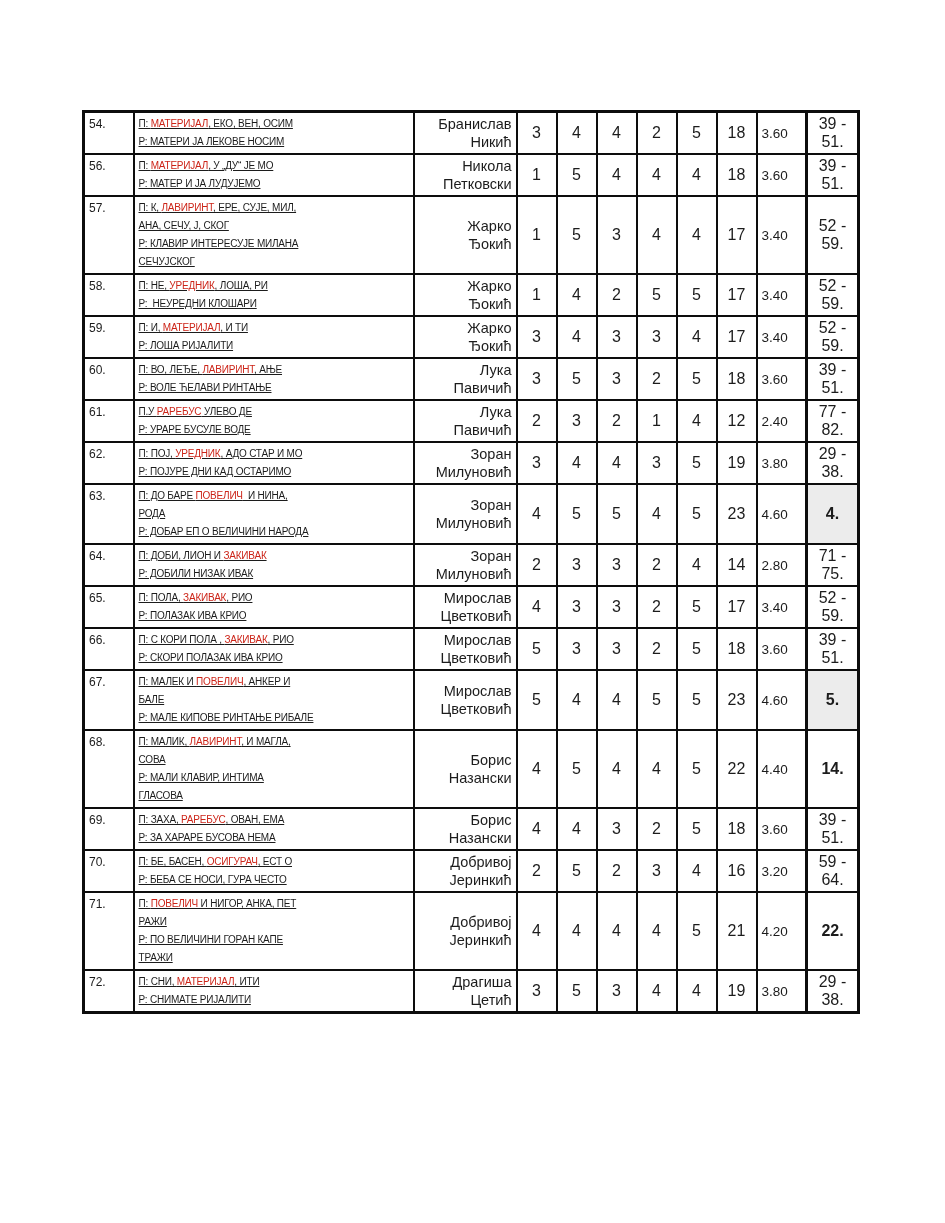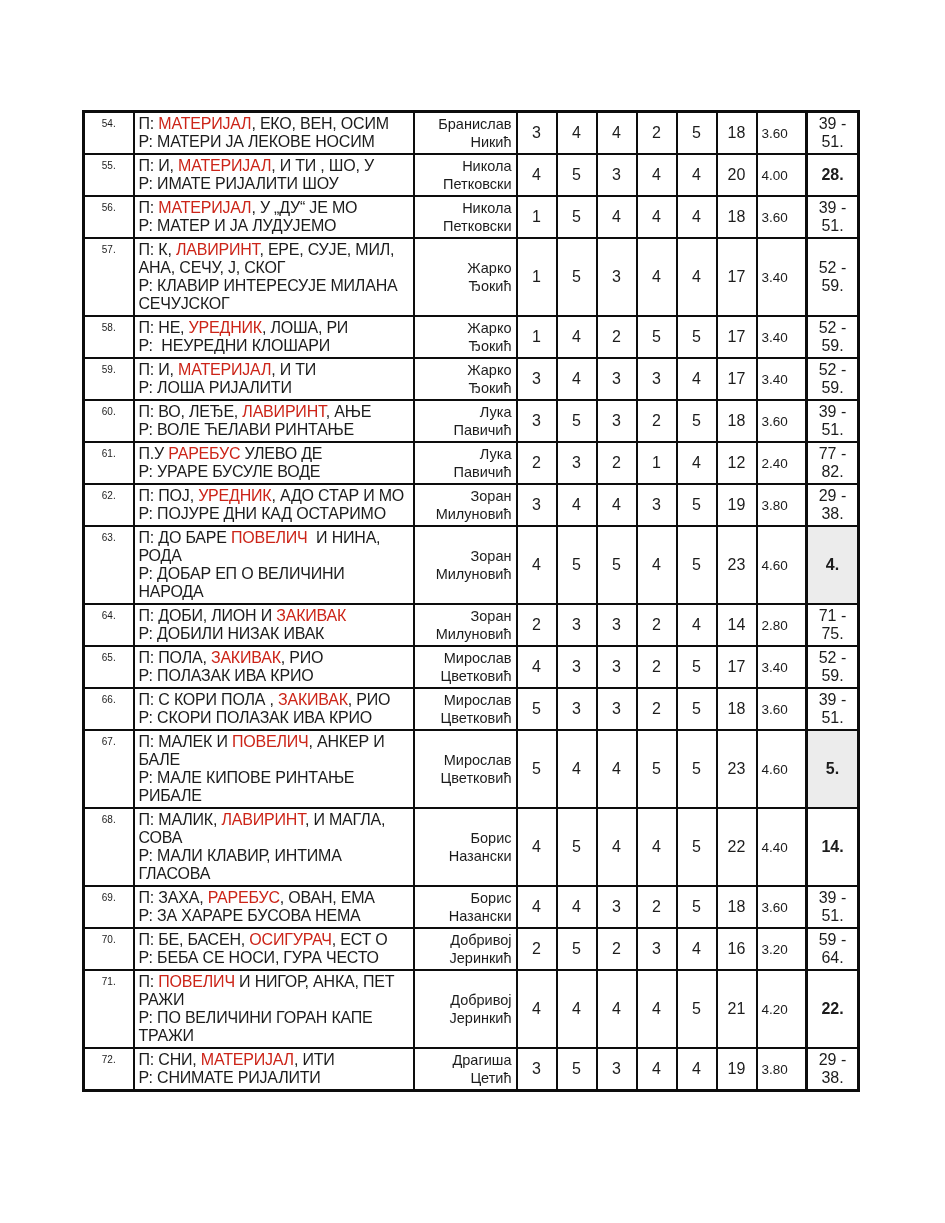--- a/index.html
+++ b/index.html
@@ -36,32 +36,33 @@
   col.c-num   { width: 50px; }
   col.c-text  { width: 280px; }
   col.c-name  { width: 103px; }
   col.c-score { width: 40px; }
   col.c-total { width: 40px; }
   col.c-avg   { width: 50px; }
   col.c-rank  { width: 52px; }
 
   td.num {
     vertical-align: top;
-    text-align: center;
-    font-size: 10px;
+    text-align: left;
+    font-size: 12px;
     line-height: 18px;
     padding-top: 3px;
   }
   td.text {
     vertical-align: top;
-    font-size: 16px;
+    font-size: 10px;
     line-height: 18px;
     letter-spacing: -0.2px;
     white-space: pre-wrap;
     padding: 3px 4px 2px 6px;
+    text-decoration: underline;
   }
   td.text .red-word { }
   td.name {
     vertical-align: middle;
     text-align: right;
     font-size: 14.5px;
     line-height: 18px;
     white-space: pre-line;
   }
   td.score, td.total {
@@ -116,35 +117,20 @@
     <td class="score">4</td>
     <td class="score">4</td>
     <td class="score">2</td>
     <td class="score">5</td>
     <td class="total">18</td>
     <td class="avg">3.60</td>
     <td class="rank">39 -
 51.</td>
   </tr>
 
-  <tr>
-    <td class="num">55.</td>
-    <td class="text"><span>П: И, </span><span class="red-word" style="color: rgb(204, 36, 24);">МАТЕРИЈАЛ</span><span>, И ТИ , ШО, У</span>
-<span>Р: ИМАТЕ РИЈАЛИТИ ШОУ</span></td>
-    <td class="name">Никола
-Петковски</td>
-    <td class="score">4</td>
-    <td class="score">5</td>
-    <td class="score">3</td>
-    <td class="score">4</td>
-    <td class="score">4</td>
-    <td class="total">20</td>
-    <td class="avg">4.00</td>
-    <td class="rank rank-bold">28.</td>
-  </tr>
 
   <tr>
     <td class="num">56.</td>
     <td class="text"><span>П: </span><span class="red-word" style="color: rgb(204, 36, 24);">МАТЕРИЈАЛ</span><span>, У „ДУ“ ЈЕ МО</span>
 <span>Р: МАТЕР И ЈА ЛУДУЈЕМО</span></td>
     <td class="name">Никола
 Петковски</td>
     <td class="score">1</td>
     <td class="score">5</td>
     <td class="score">4</td>

